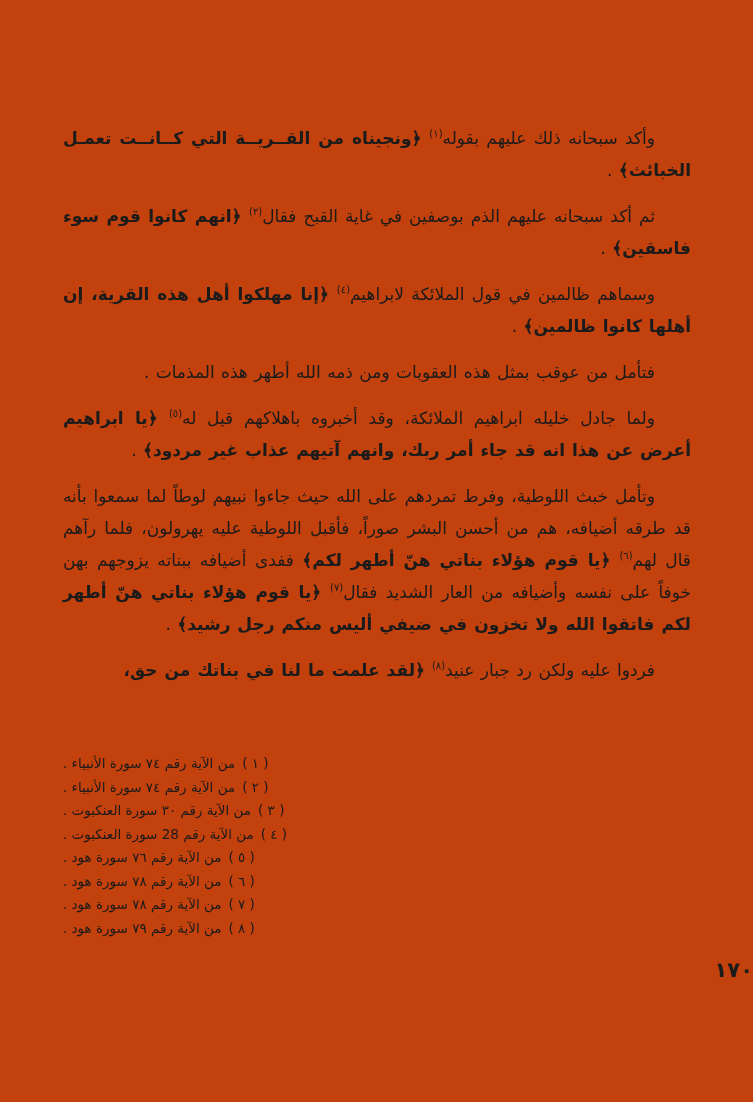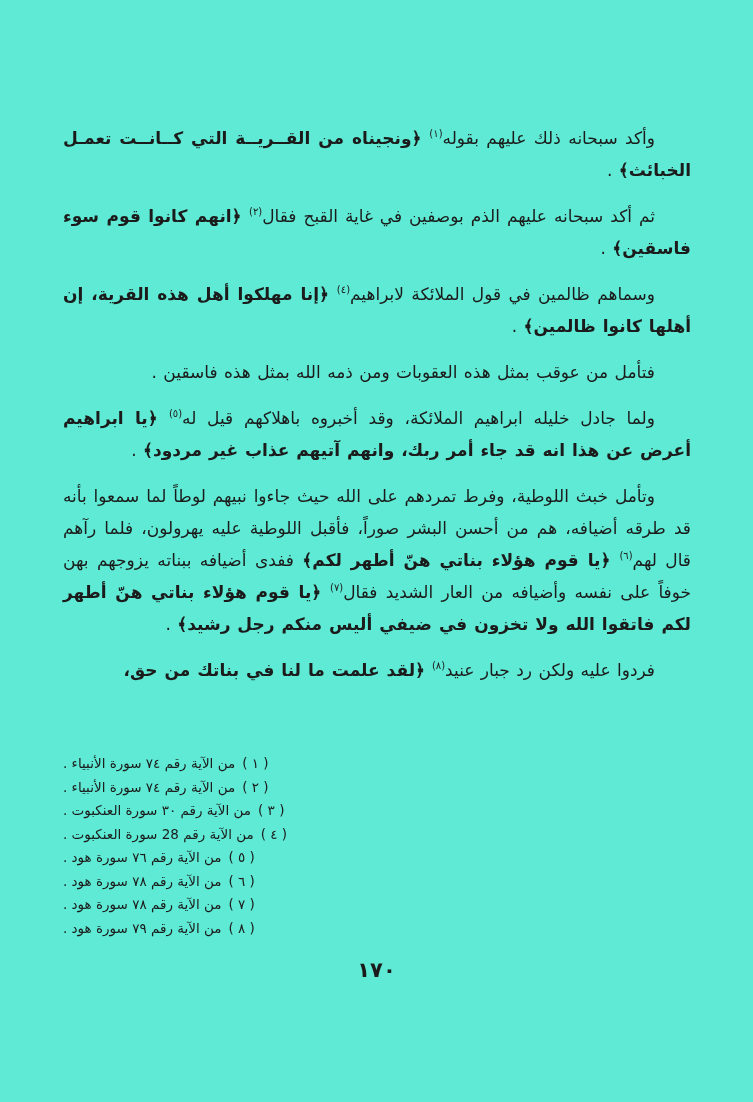--- a/index.html
+++ b/index.html
@@ -6,21 +6,21 @@
   html, body {
     margin: 0;
     padding: 0;
     background: #ffffff;
   }
   .page {
     position: relative;
     width: 753px;
     height: 1102px;
     margin: 0 auto;
-    background: #5eead4;
+    background: #c2410c;
     direction: rtl;
     font-family: "DejaVu Sans", sans-serif;
     color: #1b1b1b;
     overflow: hidden;
   }
   .body-text {
     position: absolute;
     top: 122px;
     right: 62px;
     width: 628px;
@@ -54,37 +54,36 @@
     white-space: nowrap;
   }
   .fn-marker {
     margin-left: 7px;
   }
   .page-number {
     position: absolute;
     top: 958px;
     left: 0;
     right: 0;
-    text-align: center;
     font-size: 21px;
     font-weight: bold;
     letter-spacing: 2px;
   }
 </style>
 </head>
 <body>
 
 <div class="page">
 
   <div class="body-text">
 
   <p class="para"><span class="run">وأكد سبحانه ذلك عليهم بقوله</span><span class="ref">(١)</span><span class="quote"> ﴿ونجيناه من القــريــة التي كــانــت تعمـل الخبائث﴾</span><span class="run"> .</span></p>
       <p class="para"><span class="run">ثم أكد سبحانه عليهم الذم بوصفين في غاية القبح فقال</span><span class="ref">(٢)</span><span class="quote"> ﴿انهم كانوا قوم سوء فاسقين﴾</span><span class="run"> .</span></p>
       <p class="para"><span class="run">وسماهم ظالمين في قول الملائكة لابراهيم</span><span class="ref">(٤)</span><span class="quote"> ﴿إنا مهلكوا أهل هذه القرية، إن أهلها كانوا ظالمين﴾</span><span class="run"> .</span></p>
-      <p class="para"><span class="run">فتأمل من عوقب بمثل هذه العقوبات ومن ذمه الله بمثل هذه فاسقين .</span></p>
+      <p class="para"><span class="run">فتأمل من عوقب بمثل هذه العقوبات ومن ذمه الله أطهر هذه المذمات .</span></p>
       <p class="para"><span class="run">ولما جادل خليله ابراهيم الملائكة، وقد أخبروه باهلاكهم قيل له</span><span class="ref">(٥)</span><span class="quote"> ﴿يا ابراهيم أعرض عن هذا انه قد جاء أمر ربك، وانهم آتيهم عذاب غير مردود﴾</span><span class="run"> .</span></p>
       <p class="para"><span class="run">وتأمل خبث اللوطية، وفرط تمردهم على الله حيث جاءوا نبيهم لوطاً لما سمعوا بأنه قد طرقه أضيافه، هم من أحسن البشر صوراً، فأقبل اللوطية عليه يهرولون، فلما رآهم قال لهم</span><span class="ref">(٦)</span><span class="quote"> ﴿يا قوم هؤلاء بناتي هنّ أطهر لكم﴾</span><span class="run"> ففدى أضيافه ببناته يزوجهم بهن خوفاً على نفسه وأضيافه من العار الشديد فقال</span><span class="ref">(٧)</span><span class="quote"> ﴿يا قوم هؤلاء بناتي هنّ أطهر لكم فاتقوا الله ولا تخزون في ضيفي أليس منكم رجل رشيد﴾</span><span class="run"> .</span></p>
       <p class="para"><span class="run">فردوا عليه ولكن رد جبار عنيد</span><span class="ref">(٨)</span><span class="quote"> ﴿لقد علمت ما لنا في بناتك من حق،</span></p>
     </div>
 
   <div class="footnotes">
 
   <div class="footnote"><span class="fn-marker">( ١ )</span><span class="fn-text">من الآية رقم ٧٤ سورة الأنبياء .</span></div>
       <div class="footnote"><span class="fn-marker">( ٢ )</span><span class="fn-text">من الآية رقم ٧٤ سورة الأنبياء .</span></div>
       <div class="footnote"><span class="fn-marker">( ٣ )</span><span class="fn-text">من الآية رقم ٣٠ سورة العنكبوت .</span></div>

